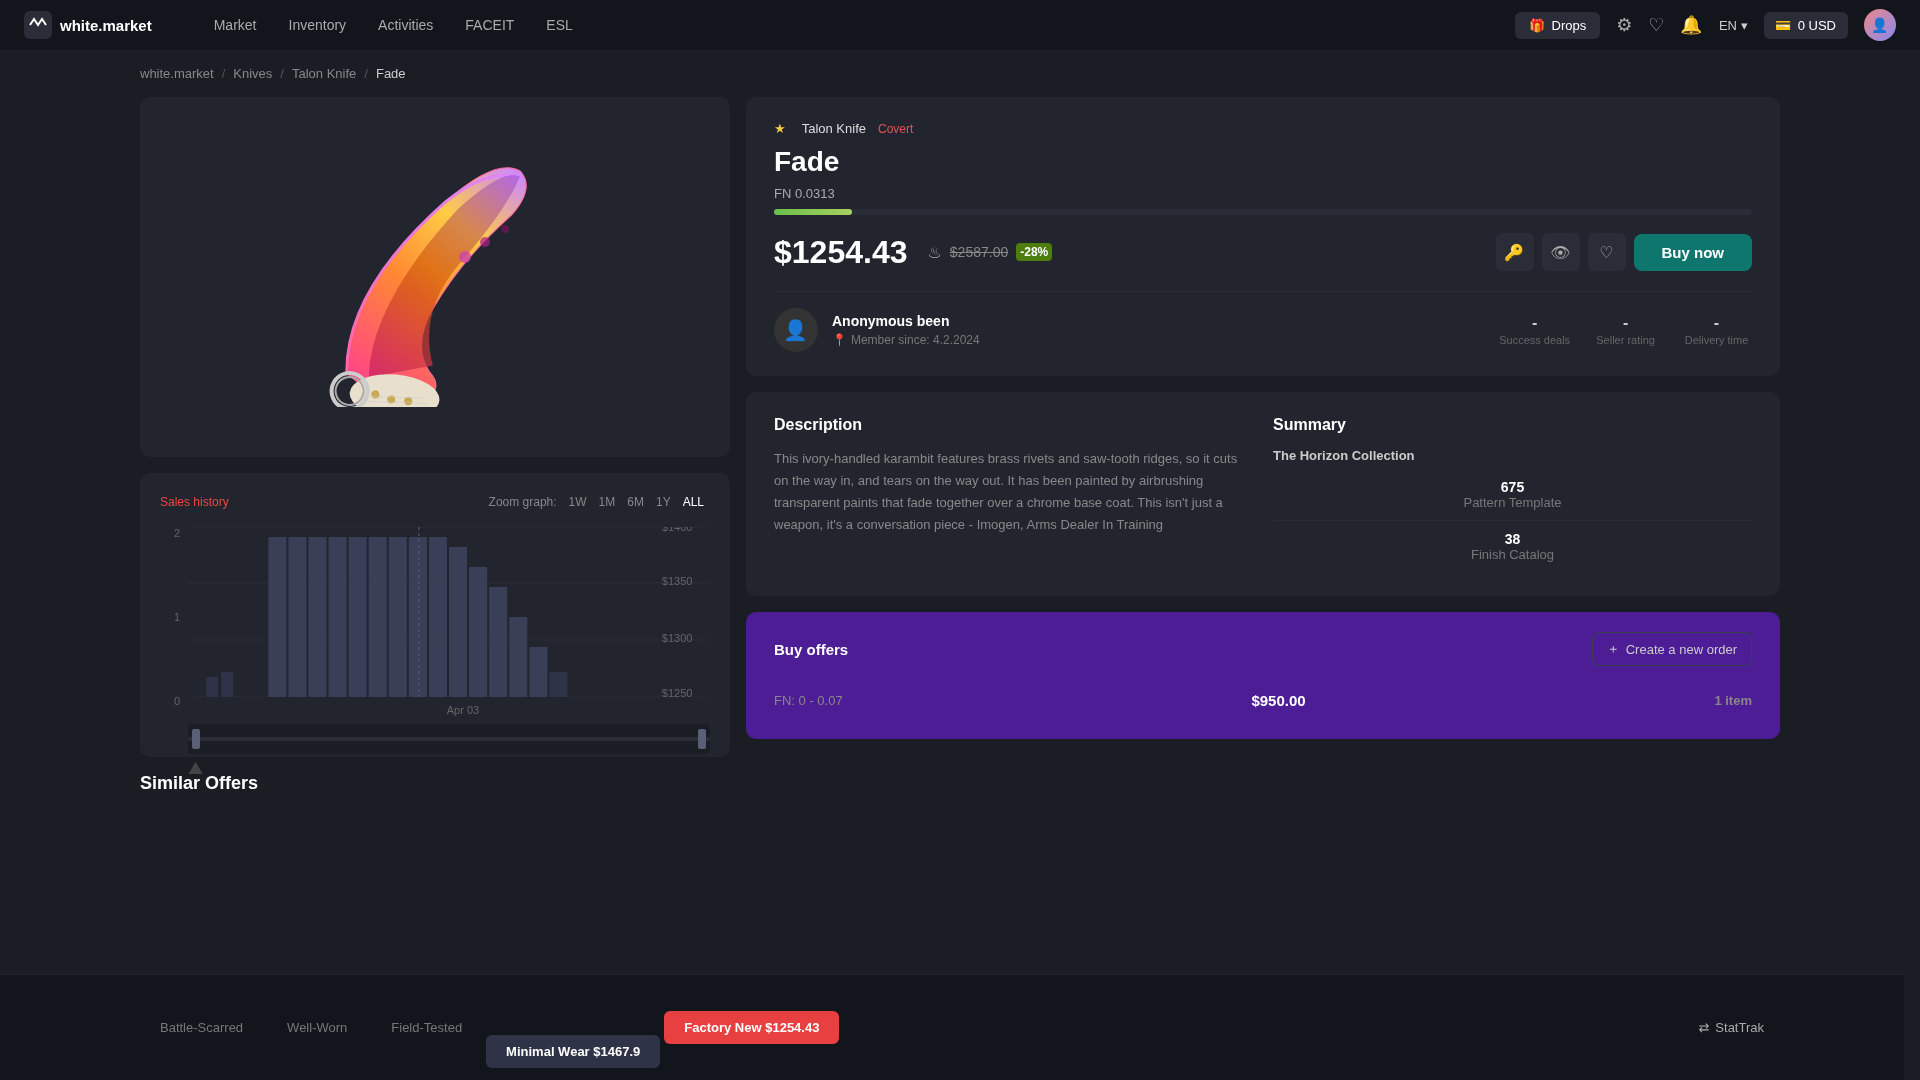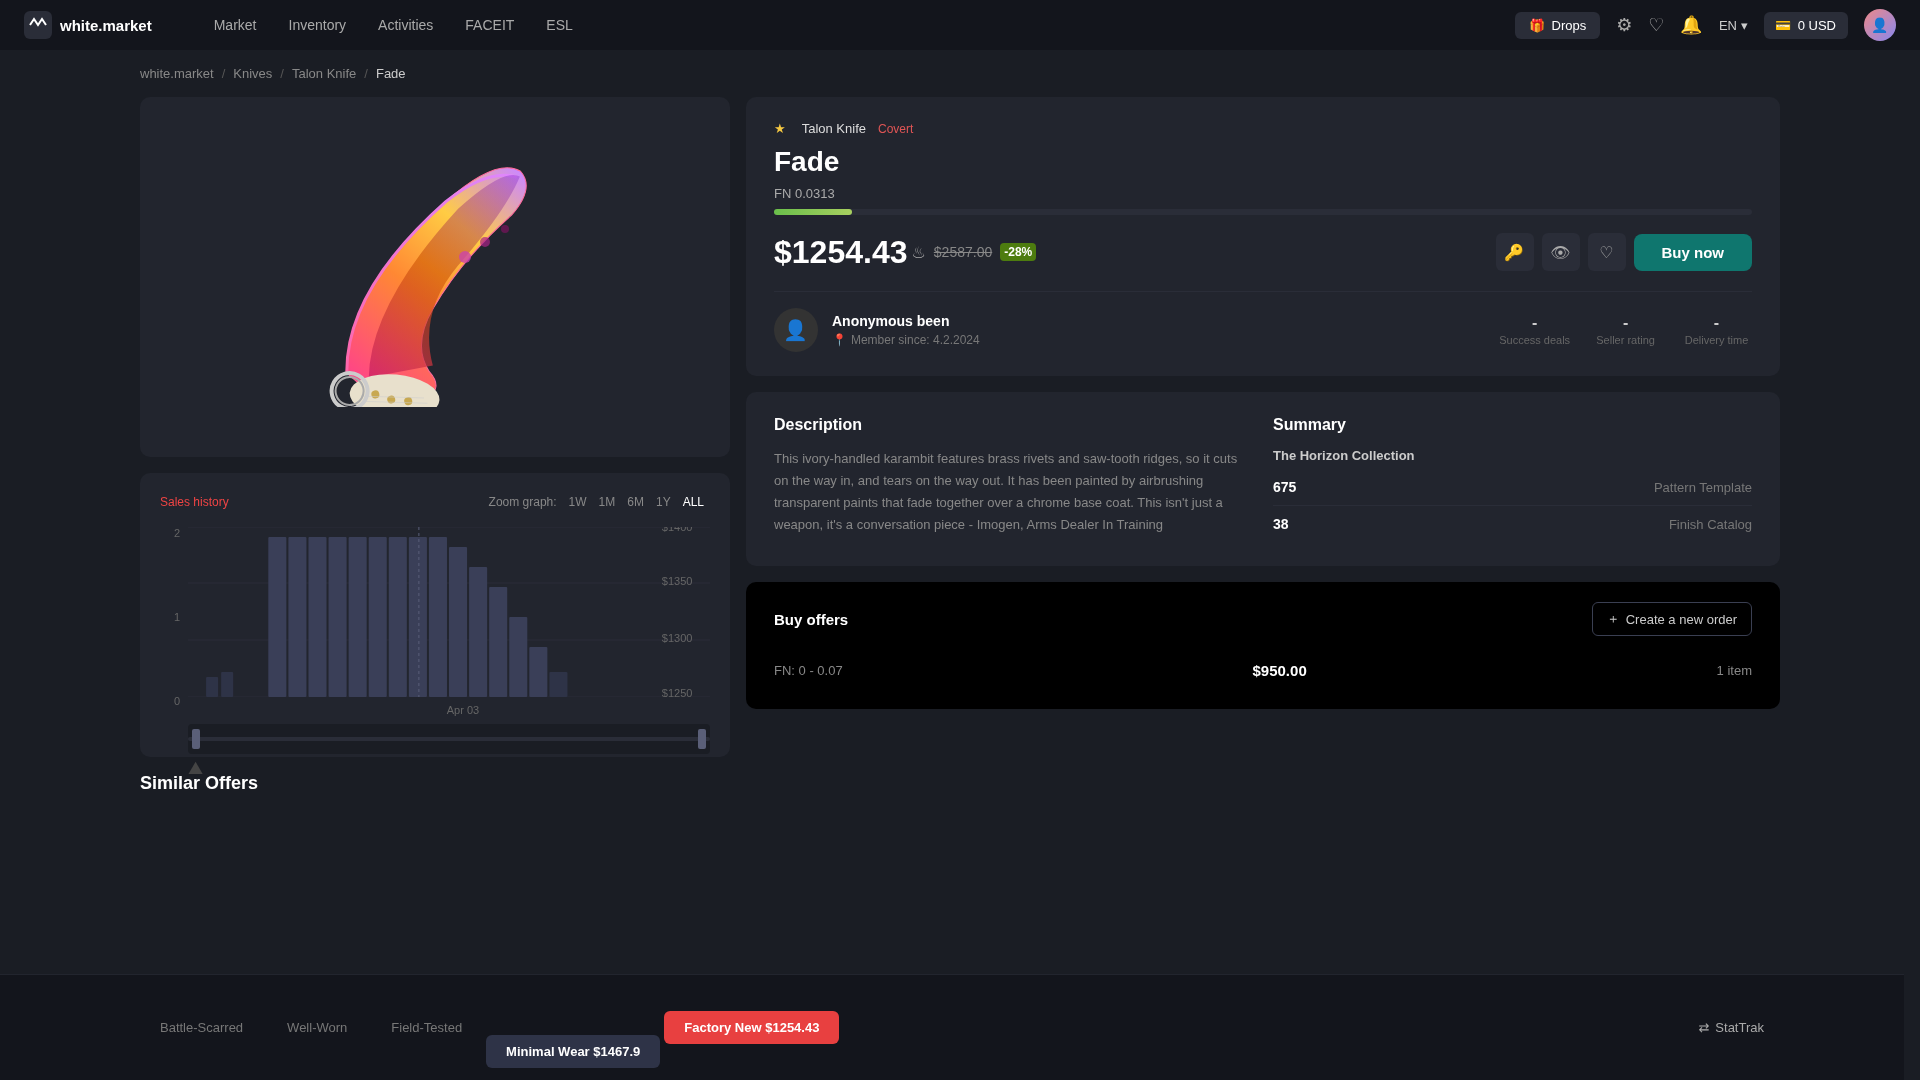--- a/index.html
+++ b/index.html
@@ -309,21 +309,21 @@
     }
     .wear-fill {
       height: 100%;
       background: linear-gradient(to right, #6abf4b, #a8d060);
       border-radius: 3px;
       width: 8%;
     }
     .price-row {
       display: flex;
       align-items: center;
-      gap: 4px;
+      gap: 20px;
       margin-bottom: 20px;
     }
     .current-price {
       font-size: 32px;
       font-weight: 700;
       color: #fff;
     }
     .original-price-area {
       display: flex;
       align-items: center;
@@ -448,39 +448,40 @@
       font-size: 13px;
       font-weight: 600;
       color: #ccc;
       margin-bottom: 16px;
     }
     .summary-row {
       display: flex;
       justify-content: space-between;
       align-items: center;
       margin-bottom: 10px;
+      flex-direction: column;
     }
     .summary-val {
       font-size: 14px;
       font-weight: 600;
       color: #fff;
     }
     .summary-key {
       font-size: 13px;
       color: #777;
     }
     .summary-divider {
       border: none;
       border-top: 1px solid #2a2d38;
       margin: 10px 0;
     }
 
     
     .offers-card {
-      background: #000000;
+      background: #4c1d95;
       border-radius: 10px;
       padding: 20px 28px;
     }
     .offers-header {
       display: flex;
       align-items: center;
       justify-content: space-between;
       margin-bottom: 16px;
     }
     .offers-title {
@@ -501,21 +502,21 @@
       font-size: 13px;
     }
     .offer-row {
       display: flex;
       align-items: center;
       justify-content: space-between;
       padding: 10px 0;
     }
     .offer-fn { font-size: 13px; color: #888; }
     .offer-price { font-size: 15px; font-weight: 600; color: #fff; }
-    .offer-count { font-size: 13px; color: #888; }
+    .offer-count { font-size: 13px; color: #888; font-weight: bold; }
 
     
     .bottom-tabs {
       position: fixed;
       bottom: 0;
       left: 0;
       right: 16px;
       background: #13151c;
       padding: 12px 140px;
       display: flex;

